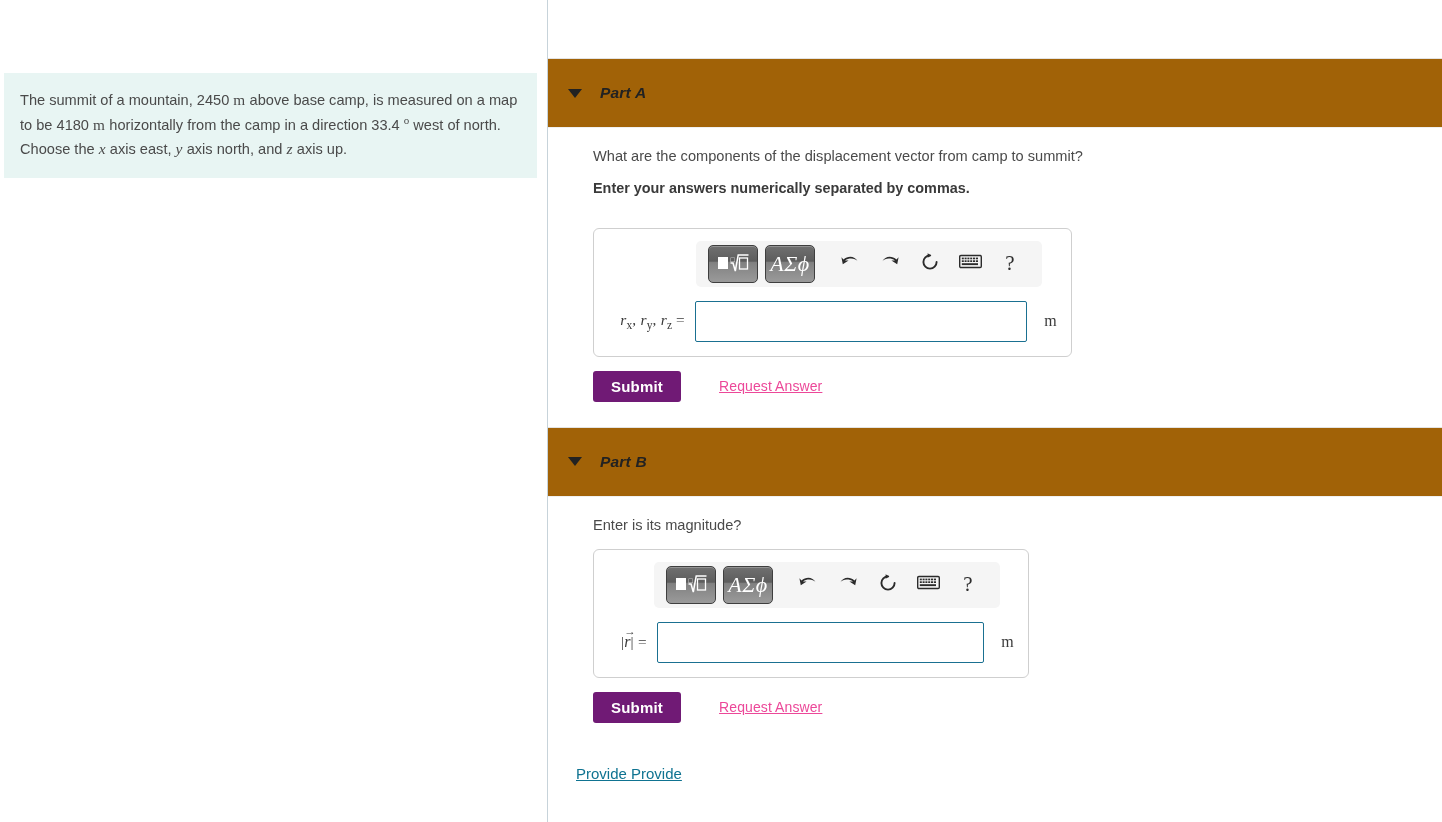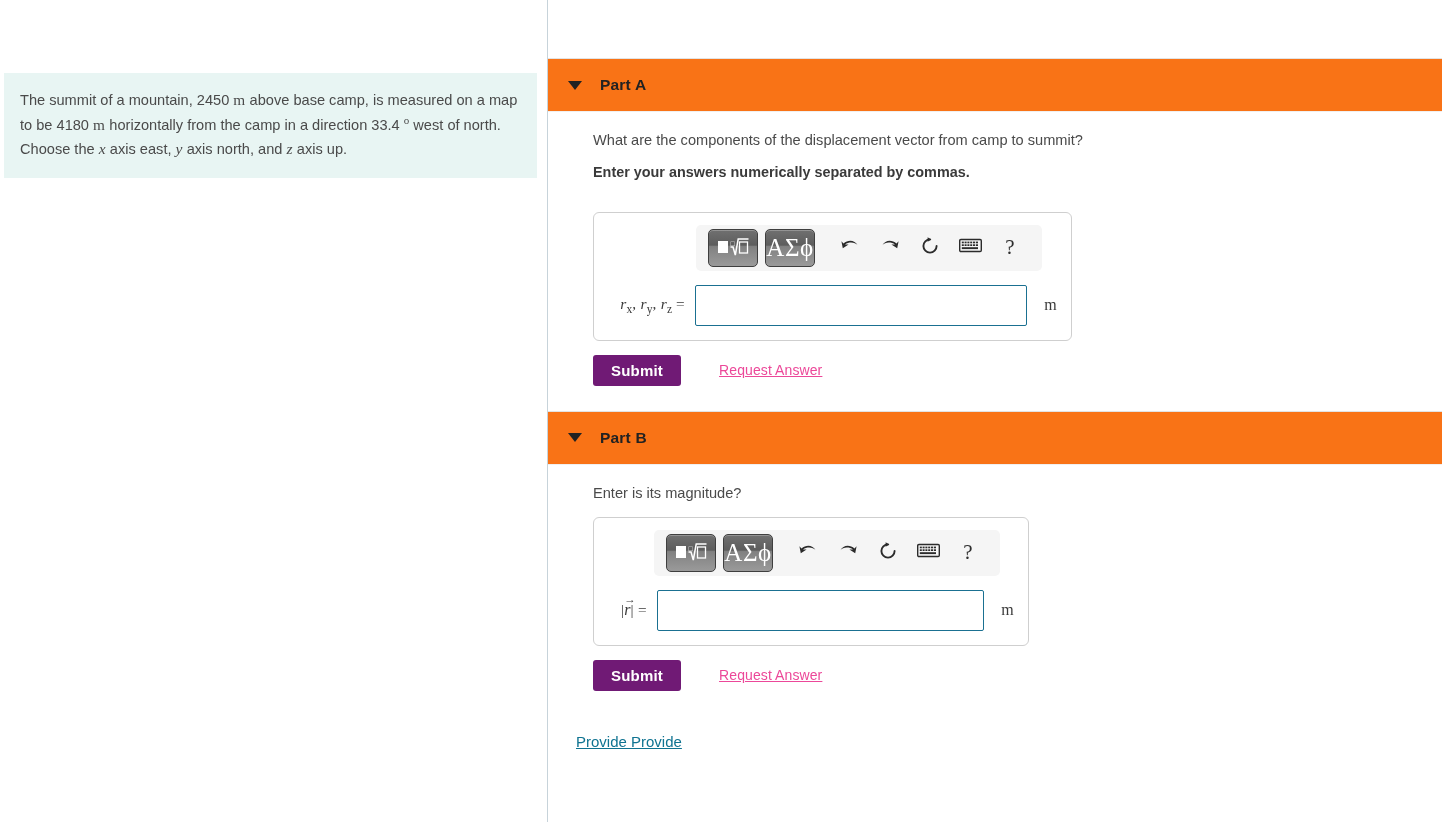--- a/index.html
+++ b/index.html
@@ -67,28 +67,29 @@
     letter-spacing: .3px;
   }
   .deg {
     font-family: "Liberation Serif", serif;
     font-size: 11px;
     vertical-align: super;
   }
 
   
   .part-header {
-    background: #f97316;
+    background: #a16207;
     border-top: 1px solid #e3e3e3;
     border-bottom: 1px solid #f0f0f0;
-    height: 54px;
+    height: 70px;
     display: flex;
     align-items: center;
     padding-left: 20px;
     box-sizing: border-box;
+    font-style: italic;
   }
   .caret {
     width: 0;
     height: 0;
     border-left: 7px solid transparent;
     border-right: 7px solid transparent;
     border-top: 9px solid #222222;
     margin-right: 18px;
     cursor: pointer;
   }
@@ -158,23 +159,24 @@
   .mbtn:last-of-type { margin-right: 0; }
 
   .sqrt-glyph {
     display: flex;
     align-items: center;
     justify-content: center;
   }
   .greek-glyph {
     color: #ffffff;
     font-family: "Liberation Serif", serif;
-    font-size: 25px;
+    font-size: 22px;
     line-height: 1;
     letter-spacing: .5px;
+    font-style: italic;
   }
 
   .iconbtn {
     width: 40px;
     height: 36px;
     display: flex;
     align-items: center;
     justify-content: center;
     cursor: pointer;
     color: #2b2b2b;

